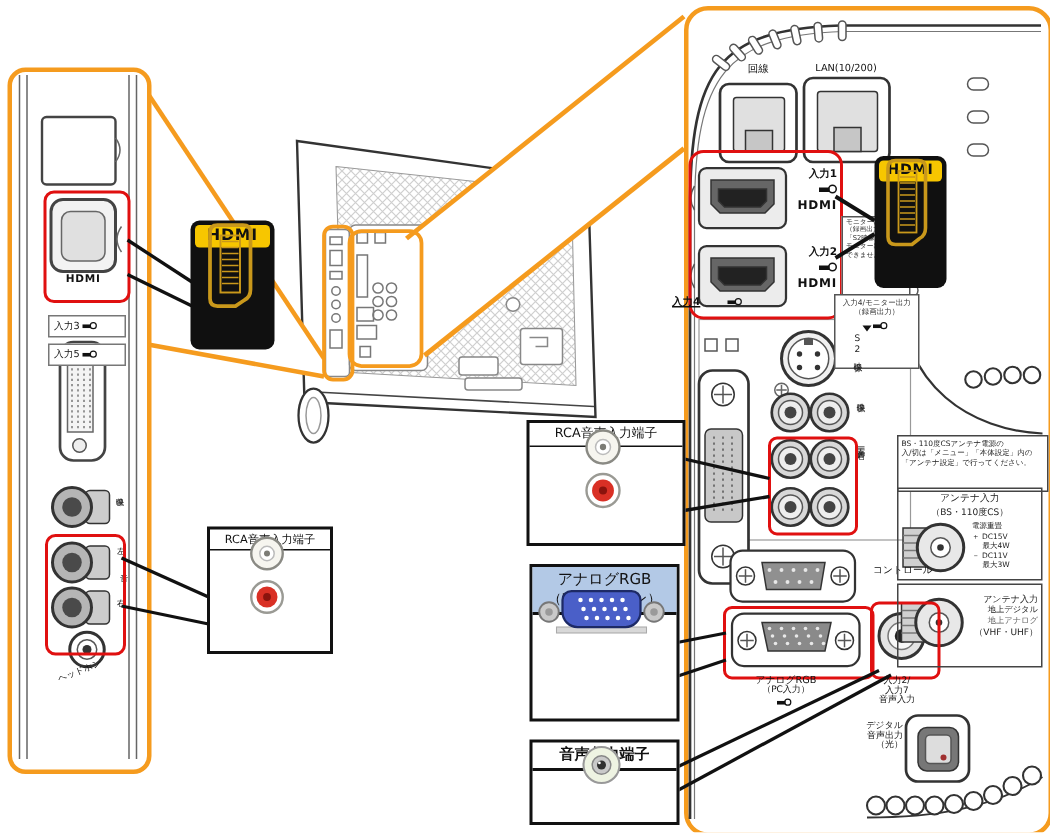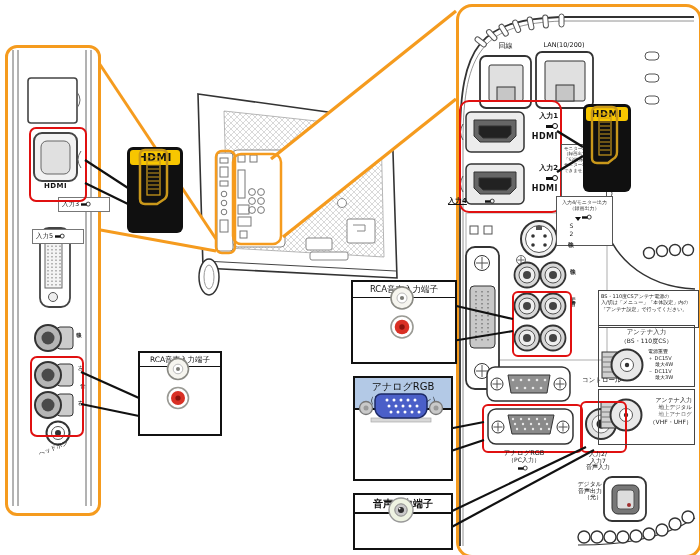--- a/index.html
+++ b/index.html
@@ -312,21 +312,21 @@
       <rect x="601" y="402" width="15" height="26" fill="#d0d0d0"></rect>
       <path d="M601,407 h15 M601,412 h15 M601,417 h15 M601,422 h15" stroke="#777"></path>
       <circle cx="626" cy="415" r="15.5" fill="#e8e8e8" stroke-width="2"></circle>
       <circle cx="626" cy="415" r="6.5" fill="#fff" stroke="#555"></circle>
       <circle cx="626" cy="415" r="2.2" fill="#333" stroke="none"></circle>
     </g>
   </g>
 </svg>
 
 <div class="lbl hdmilogo" style="left:35px;top:183px;width:41px;text-align:center;font-size:7px;">HDMI</div>
-<div class="inprow" style="left:32px;top:197px;width:44px;height:13px;margin-left:26px;">
+<div class="inprow" style="left:32px;top:210px;width:44px;height:13px;">
   <span>入力3</span>
       <span class="key s"></span>
 </div>
 <div class="inprow" style="left:32px;top:213px;width:44px;height:13px;margin-top:16px;">
   <span>入力5</span>
       <span class="key s"></span>
 </div>
 <div class="vt" style="left:76px;top:327px;font-size:5.5px;">映像</div>
 <div class="lbl" style="left:78px;top:365px;font-size:5.5px;">左</div>
 <div class="lbl" style="left:80px;top:383px;font-size:5.5px;">音</div>

